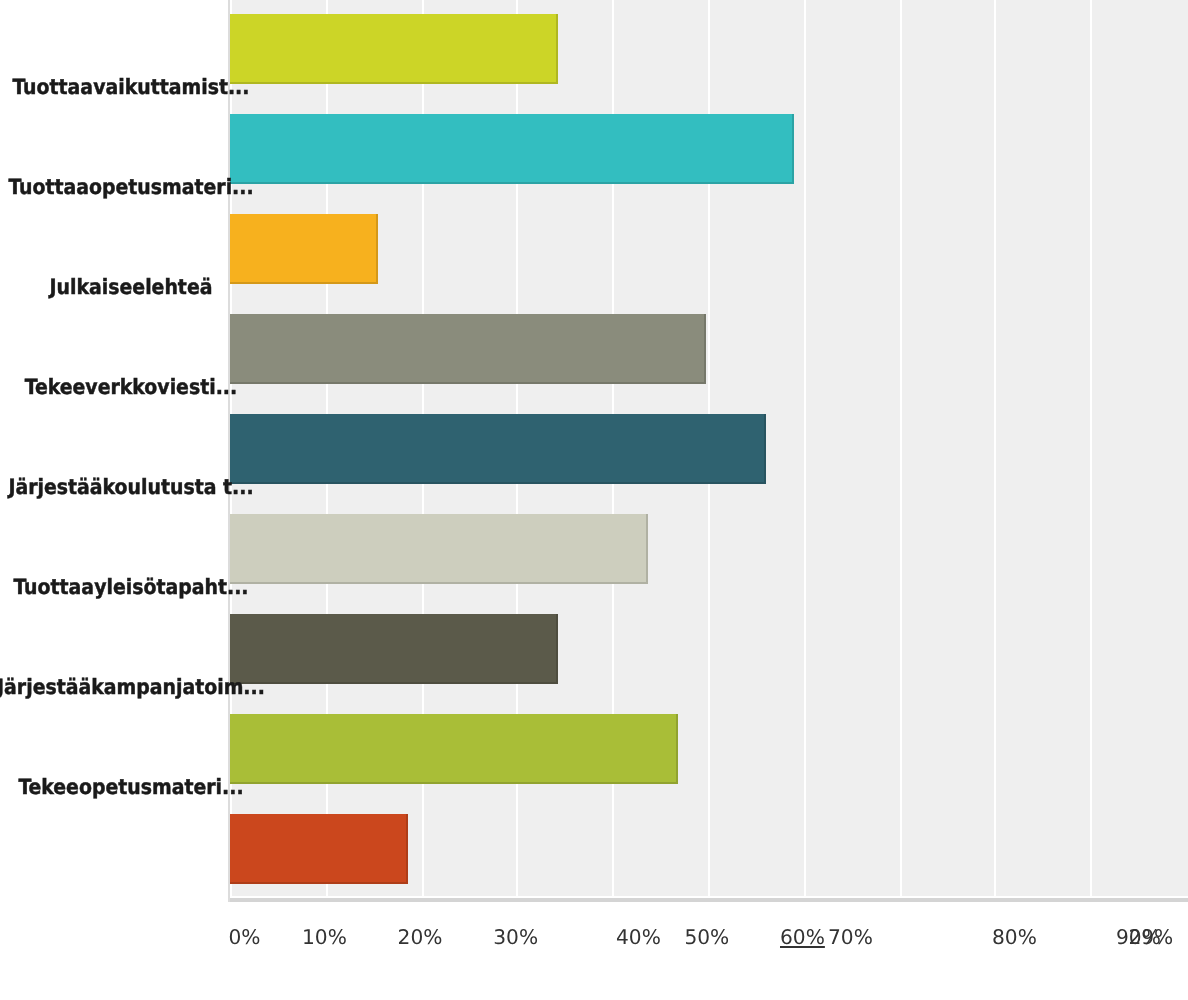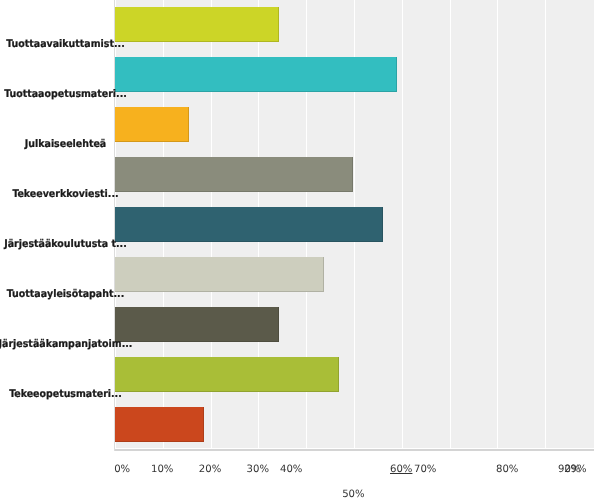--- a/index.html
+++ b/index.html
@@ -190,21 +190,21 @@
     </div>
   <div class="cat-label" style="top:351.2px">
       <span>Tekee</span>
       <span>opetusmateri...</span>
     </div>
 
   <div class="tick-label" style="left: 114.2px;">0%</div>
   <div class="tick-label" style="left: 151px;">10%</div>
   <div class="tick-label" style="left: 198.8px;">20%</div>
   <div class="tick-label" style="left: 246.6px;">30%</div>
-  <div class="tick-label" style="left: 280px;">40%</div>
-  <div class="tick-label" style="left: 342.2px; margin-top: 25px;">50%</div>
+  <div class="tick-label" style="left: 308px;">40%</div>
+  <div class="tick-label" style="left: 342.2px;">50%</div>
   <div class="tick-label" style="left: 390px; text-decoration: underline;">60%</div>
   <div class="tick-label" style="left: 414px;">70%</div>
   <div class="tick-label" style="left: 496px;">80%</div>
   <div class="tick-label" style="left: 558px;">90%</div>
   <div class="tick-label" style="left: 564.2px;">29%</div>
 
 </div>
 
 </body></html>

